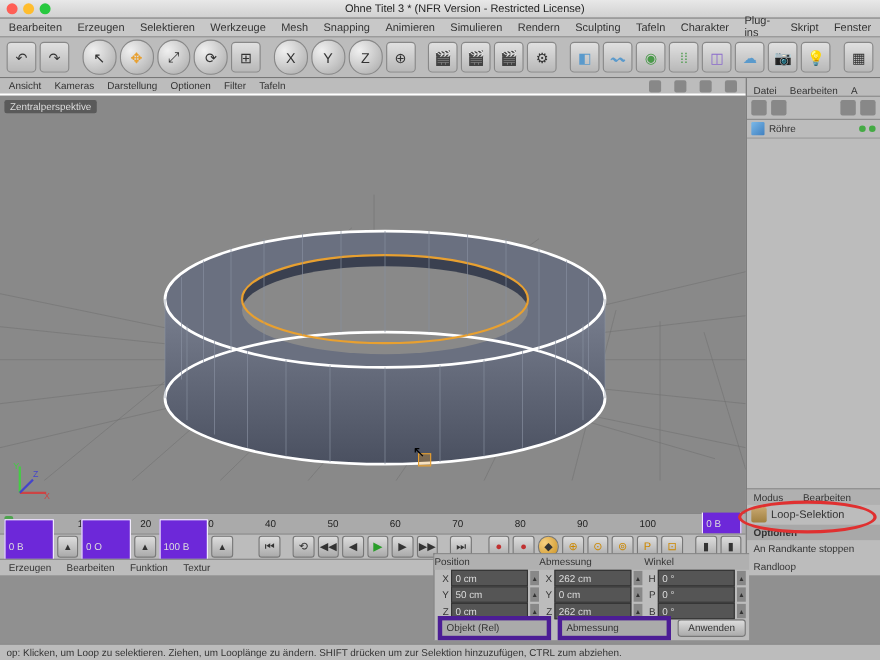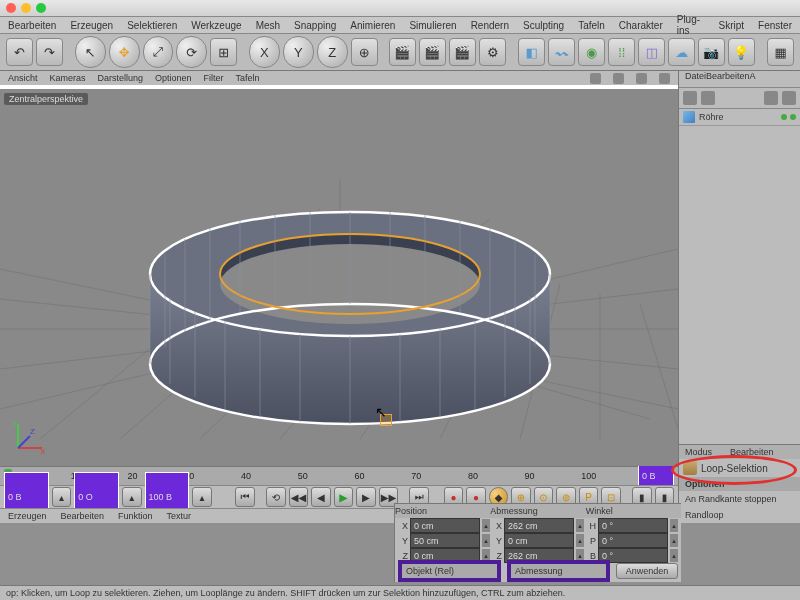--- a/index.html
+++ b/index.html
@@ -8,21 +8,21 @@
 .tl-red{background:#ff5f56}.tl-yel{background:#ffbd2e}.tl-grn{background:#27c93f}
 .tl-title{flex:1;text-align:center;font-size:10px;color:#222}
 .menubar{height:16px;background:#c8c8c8;display:flex;align-items:center;padding:0 8px;gap:14px;font-size:10px;border-bottom:1px solid #888}
 .menubar span{cursor:default}
 .toolbar{height:36px;background:#bcbcbc;display:flex;align-items:center;padding:0 6px;gap:3px;border-bottom:1px solid #777}
 .tbtn{width:26px;height:26px;background:linear-gradient(#e0e0e0,#b8b8b8);border:1px solid #888;border-radius:4px;display:flex;align-items:center;justify-content:center;font-size:13px}
 .tbtn.big{width:30px;height:30px;border-radius:15px;background:radial-gradient(circle at 30% 30%,#f0f0f0,#a8a8a8)}
 .tsep{width:6px}
 .main{display:flex;height:452px}
 .viewport-col{width:678px;display:flex;flex-direction:column}
-.viewmenu{height:14px;background:#bcbcbc;display:flex;align-items:center;gap:12px;padding:0 8px;font-size:9px;border-bottom:4px solid #ffffff}
+.viewmenu{height:14px;background:#bcbcbc;display:flex;align-items:center;gap:12px;padding:0 8px;font-size:9px;border-bottom:2px solid #ffffff}
 .viewmenu .spacer{flex:1}
 .vmicon{width:11px;height:11px;background:#888;border-radius:2px}
 .viewport{flex:1;background:#898989;position:relative;overflow:hidden}
 .vp-label{position:absolute;top:4px;left:4px;background:rgba(70,70,70,0.7);color:#ddd;padding:1px 5px;font-size:9px;border-radius:2px}
 .grid{position:absolute;inset:0}
 .grid line{stroke:#6f6f6f;stroke-width:0.5}
 .axis-red{stroke:#a03030;stroke-width:1.2}
 .axis-green{stroke:#308030;stroke-width:1.2}
 .axis-blue{stroke:#3030a0;stroke-width:1.2}
 .gizmo{position:absolute;bottom:10px;left:10px;width:40px;height:40px}
@@ -31,21 +31,21 @@
 .timeline .tick{flex:1;text-align:left}
 .tl-marker{width:8px;height:14px;background:#4ea34e;border-radius:2px;margin-right:2px}
 .playbar{height:22px;background:#bcbcbc;display:flex;align-items:center;gap:3px;padding:0 4px;border-top:1px solid #888}
 .pbtn{width:20px;height:18px;background:linear-gradient(#ddd,#aaa);border:1px solid #777;border-radius:3px;display:flex;align-items:center;justify-content:center;font-size:10px}
 .pbtn.play{color:#2a9d2a;font-weight:bold}
 .pbtn.rec{color:#c03030}
 .pbtn.key{background:radial-gradient(circle at 30% 30%,#f8d080,#c89020);border-radius:10px}
 .pfield{width:42px;height:16px;background:#6d28d9;color:#ddd;border:1px solid #ffffff;font-size:9px;padding:16px 3px;display:flex;align-items:center}
 .matmenu{height:14px;background:#bcbcbc;display:flex;align-items:center;gap:14px;padding:0 8px;font-size:9px;border-top:1px solid #888}
 .side{width:122px;background:#bcbcbc;border-left:1px solid #777;display:flex;flex-direction:column}
-.side-top{height:16px;display:flex;align-items:flex-start;gap:0;padding:0 6px;font-size:9px;border-bottom:1px solid #888}
+.side-top{height:16px;display:flex;align-items:flex-end;gap:12px;padding:0 6px;font-size:9px;border-bottom:1px solid #888}
 .side-icons{height:20px;display:flex;align-items:center;gap:4px;padding:0 4px;border-bottom:1px solid #888}
 .sicon{width:14px;height:14px;background:#888;border-radius:2px}
 .obj-row{height:16px;display:flex;align-items:center;gap:4px;padding:0 4px;border-bottom:1px solid #999}
 .obj-cube{width:12px;height:12px;background:linear-gradient(135deg,#7ab8e8,#4080c0);border-radius:1px}
 .obj-name{font-size:9px}
 .obj-dots{margin-left:auto;display:flex;gap:3px}
 .dot{width:6px;height:6px;border-radius:50%}
 .dot.g{background:#4a4}
 .side-spacer{flex:1}
 .attr{border-top:1px solid #777}
@@ -70,20 +70,21 @@
 .cursor{position:absolute;left:375px;top:315px;font-size:14px;color:#000;pointer-events:none}
 .cursor-box{position:absolute;left:380px;top:325px;width:10px;height:10px;border:1px solid #e8a030;background:rgba(232,160,48,0.3)}
 </style>
 </head>
 <body>
 
 <div class="titlebar">
   <div class="tl-btn tl-red"></div>
   <div class="tl-btn tl-yel"></div>
   <div class="tl-btn tl-grn"></div>
+  <div class="tl-title">Ohne Titel 3 * (NFR Version - Restricted License)</div>
 </div>
 
 <div class="menubar">
   <span>Bearbeiten</span>
   <span>Erzeugen</span>
   <span>Selektieren</span>
   <span>Werkzeuge</span>
   <span>Mesh</span>
   <span>Snapping</span>
   <span>Animieren</span>

